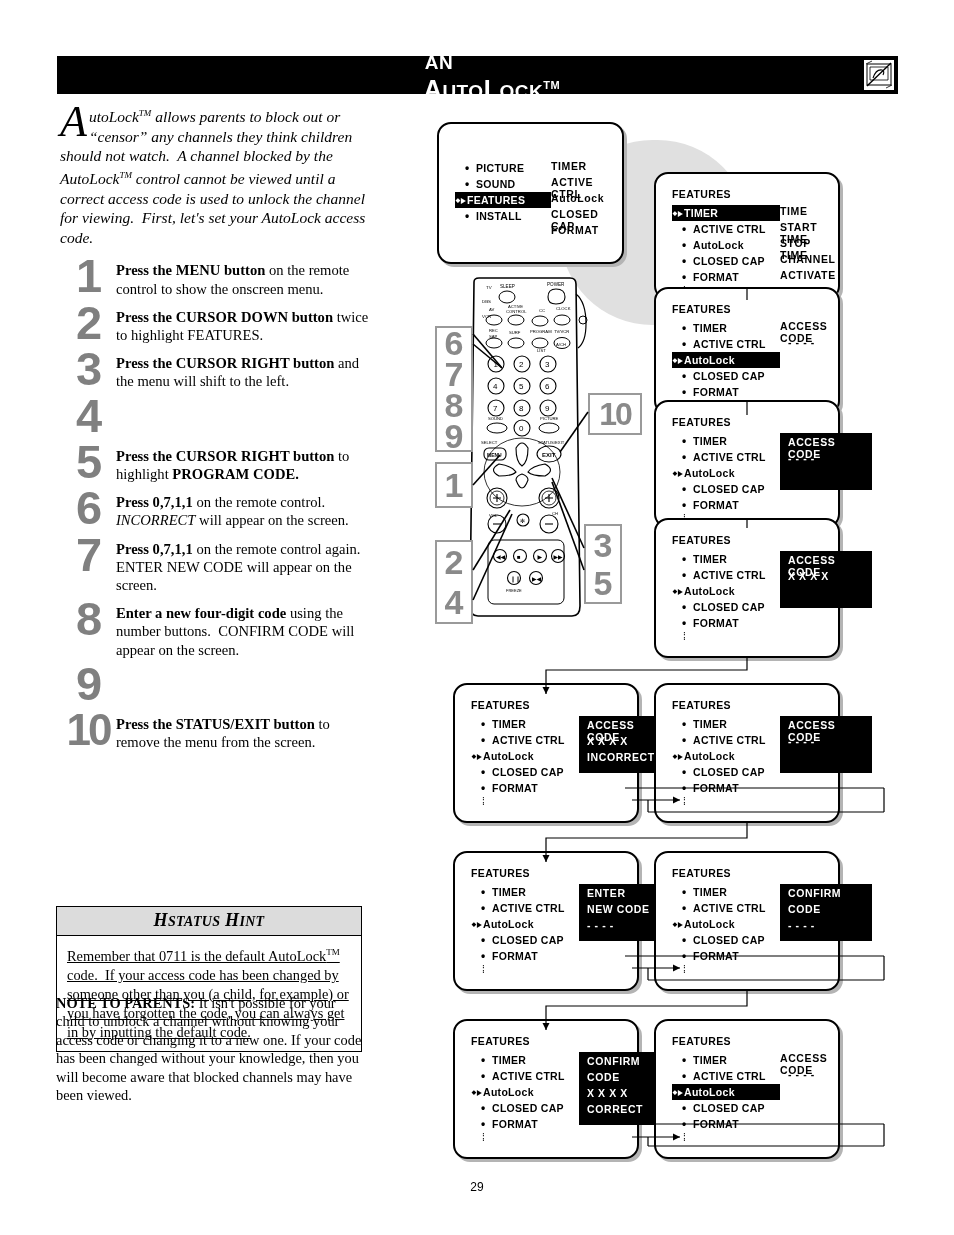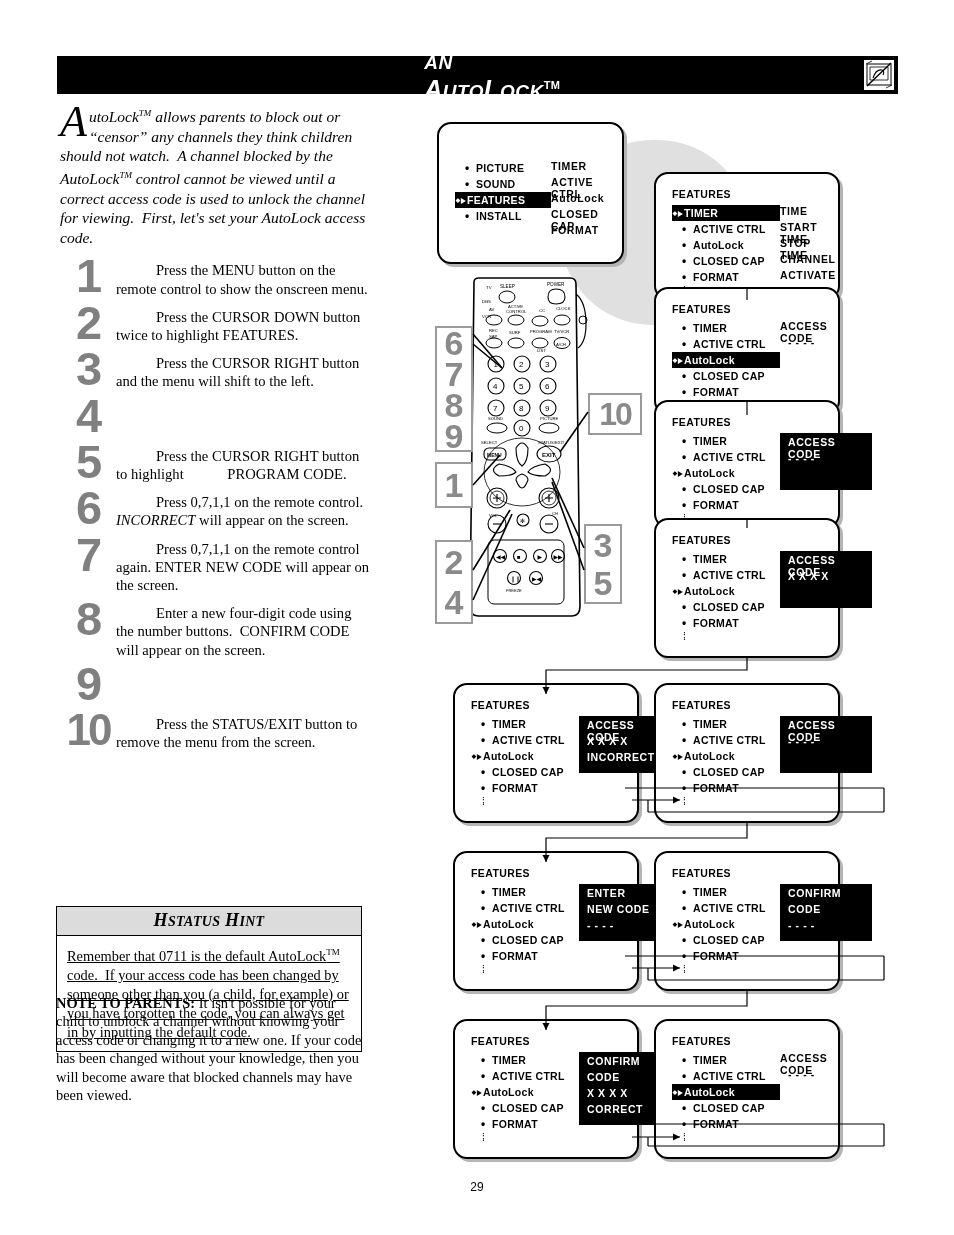--- a/index.html
+++ b/index.html
@@ -21,21 +21,21 @@
     display: flex; align-items: center; justify-content: center;
   }
   .header-title {
     color: #fff;
     font-family: "Liberation Sans", sans-serif;
     font-weight: bold;
     font-size: 25px;
     letter-spacing: 0.5px;
     white-space: pre;
   }
-  .header-title .sc { font-size: 19px; font-style: italic; }
+  .header-title .sc { font-size: 19px; }
   .header-title .tm { font-size: 11px; vertical-align: super; }
   .header-icon {
     position: absolute; right: 3px; top: 3px;
     width: 32px; height: 32px;
     background: #fff;
     border: 1px solid #000;
   }
 
   
   .left-col {
@@ -76,21 +76,21 @@
     letter-spacing: -2px;
     margin-top: -4px;
   }
   .step-num.ten { font-size: 44px; letter-spacing: -3px; }
   .step-text {
     flex: 1;
     font-size: 14.6px;
     line-height: 18.2px;
     padding-top: 2px;
   }
-  .step-text b { font-weight: normal; margin-left: 40px; }
+  .step-text b { font-weight: bold; }
   .step-text i { font-style: italic; }
 
   
   .hint-box {
     position: absolute; left: 56px; top: 906px;
     width: 306px;
     border: 1px solid #000;
   }
   .hint-head {
     background: #dcdcdc;

